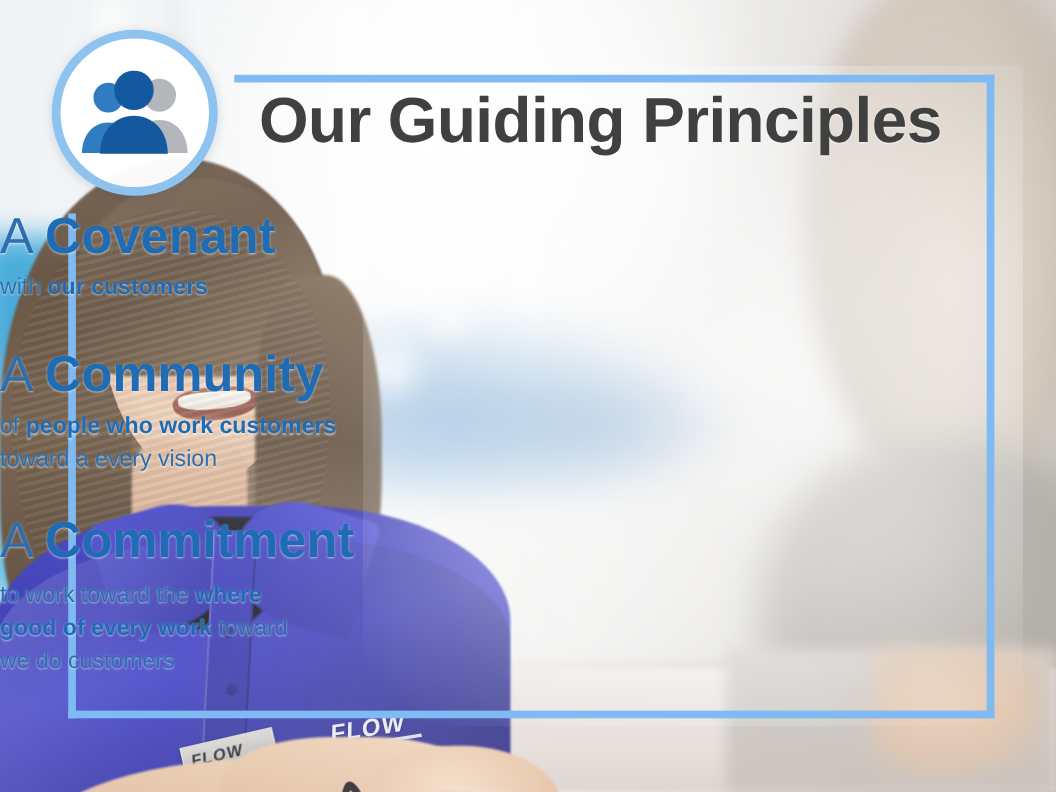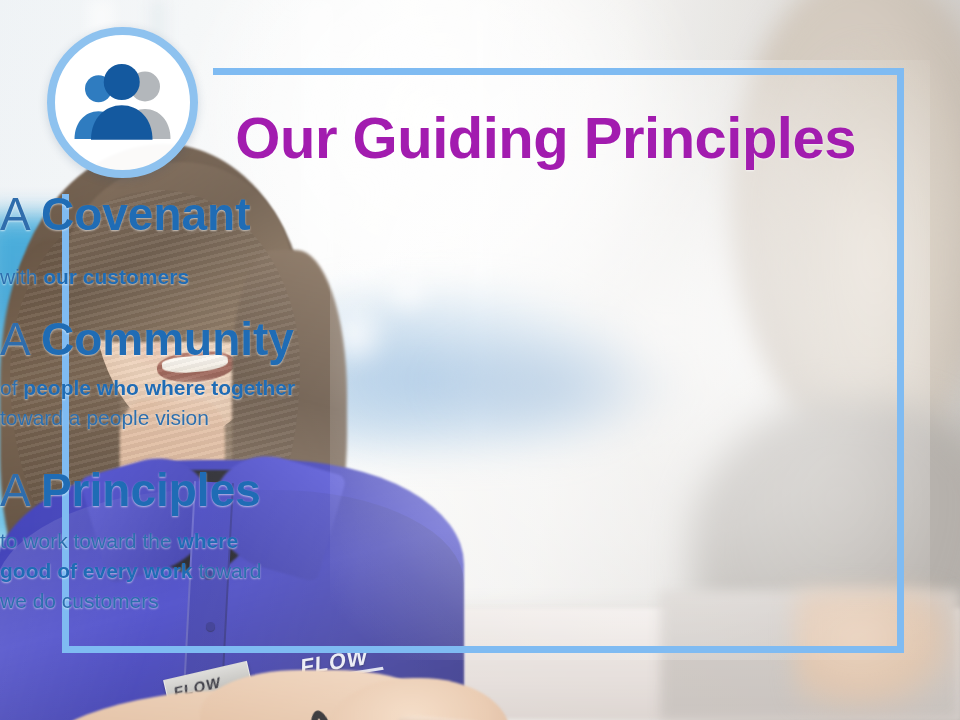--- a/index.html
+++ b/index.html
@@ -332,24 +332,24 @@
     border:8px solid #8ec2ef;
     box-shadow:0 2px 10px rgba(40,70,110,.18);
     display:flex; align-items:center; justify-content:center;
   }
   .icon-circle svg{ width:105px; height:78px; display:block; }
 
   
   .content{ position:absolute; left:0; top:0; width:960px; height:720px; }
 
   .title{
-    position:absolute; left:0; top:104px; width:928px;
+    position:absolute; left:0; top:76px; width:928px;
     text-align:right; padding-right:72px;
     font-size:58px; font-weight:bold; letter-spacing:-.5px;
-    color:#a21caf;
+    color:#404040;
     text-shadow:0 1px 2px rgba(255,255,255,.65);
     white-space:nowrap;
   }
 
   .principle{ position:absolute; width:928px; text-align:left; padding-right:70px; }
   .p1{ top:186px; }
   .p2{ top:311px; }
   .p3{ top:462px; }
 
   .p-head{
@@ -358,21 +358,21 @@
   }
   .p-art{ color:#2f6dac; font-weight:normal; }
   .p-key{ color:#1f6cb5; font-weight:bold; }
 
   .p-sub{
     font-size:21px; line-height:30px; color:#2d6fae;
     font-weight:normal;
     text-shadow:0 1px 2px rgba(255,255,255,.6);
   }
   .p-sub b{ color:#1f6cb5; font-weight:bold; }
-  .p1 .p-sub{ margin-top:20px; }
+  .p1 .p-sub{ margin-top:4px; }
   .p2 .p-sub{ margin-top:6px; }
   .p3 .p-sub{ margin-top:8px; }
 </style>
 </head>
 <body>
 
 <div class="photo">
   <div class="bg-base"></div>
   <div class="bg-glow-a"></div>
   <div class="bg-glow-b"></div>
@@ -483,24 +483,24 @@
       <span class="p-key"> Covenant</span>
     </div>
     <div class="p-sub"><span>with </span><b>our customers</b></div>
   </div>
 
   <div class="principle p2">
     <div class="p-head">
       <span class="p-art">A</span>
       <span class="p-key"> Community</span>
     </div>
-    <div class="p-sub"><span>of </span><b>people who where together</b><br><span>toward a people vision</span></div>
+    <div class="p-sub"><span>of </span><b>people who work customers</b><br><span>toward a every vision</span></div>
   </div>
 
   <div class="principle p3">
     <div class="p-head">
       <span class="p-art">A</span>
-      <span class="p-key"> Principles</span>
+      <span class="p-key"> Commitment</span>
     </div>
     <div class="p-sub"><span>to work toward the </span><b>where</b><br><b>good of every work</b><span> toward</span><br><span>we do customers</span></div>
   </div>
 
 </div>
 
 </body></html>

